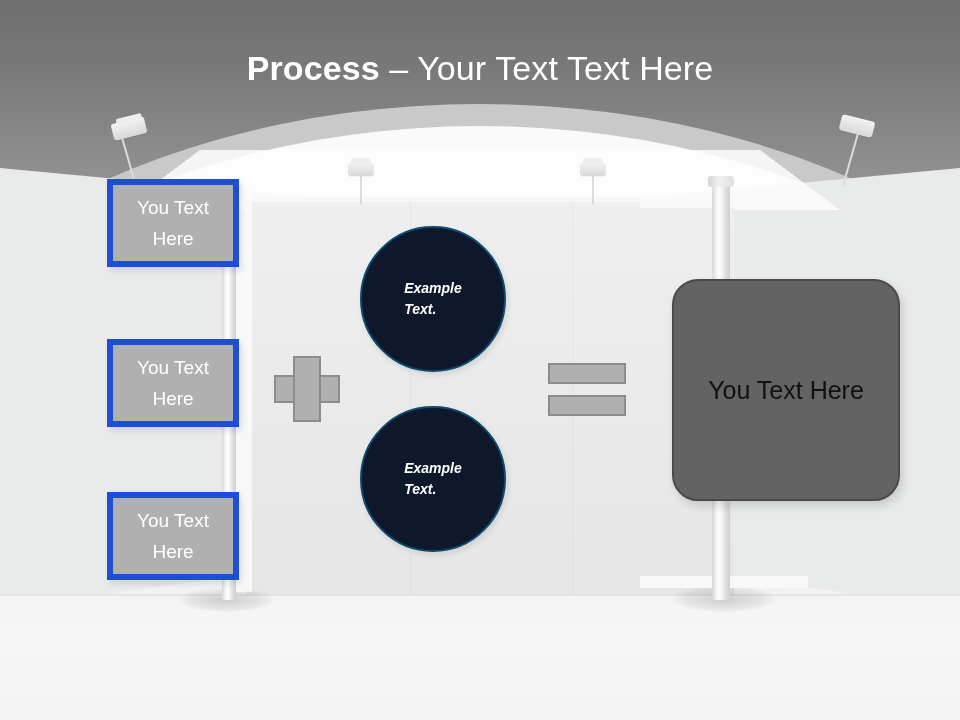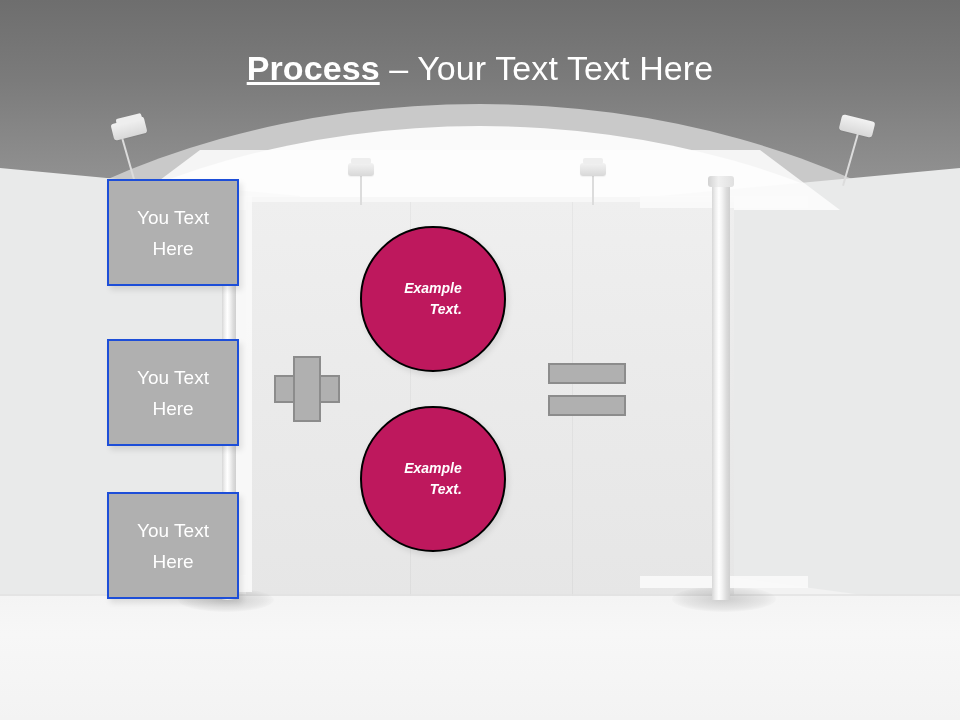--- a/index.html
+++ b/index.html
@@ -151,55 +151,55 @@
     position: absolute;
     left: 0; top: 46px;
     width: 960px;
     text-align: center;
     color: #ffffff;
     font-size: 34px;
     line-height: 44px;
     letter-spacing: .1px;
     white-space: nowrap;
   }
-  .slide-title .t-strong { font-weight: 700; text-decoration: underline; }
+  .slide-title .t-strong { font-weight: 700; }
   .slide-title .t-light  { font-weight: 400; }
 
   
   .left-box {
     position: absolute;
     width: 132px;
-    height: 107px;
+    height: 88px;
     background: #b0b0b0;
-    border: 2px solid #1d4ed8;
+    border: 6px solid #1d4ed8;
     box-sizing: border-box;
     display: flex;
     align-items: center;
     justify-content: center;
     text-align: center;
     color: #ffffff;
     font-size: 19px;
     line-height: 31px;
     box-shadow: 3px 4px 6px rgba(0,0,0,.10);
   }
   .left-box span { display: block; }
 
   
   .circle {
     position: absolute;
     width: 146px;
     height: 146px;
     border-radius: 50%;
-    background: #be185d;
-    border: 2px solid #000000;
+    background: #0f172a;
+    border: 2px solid #0c4a6e;
     box-sizing: border-box;
     display: flex;
     align-items: center;
     justify-content: center;
-    text-align: right;
+    text-align: left;
     color: #ffffff;
     font-size: 14px;
     font-weight: 700;
     font-style: italic;
     line-height: 21px;
     box-shadow: 2px 3px 6px rgba(0,0,0,.10);
   }
 
   
   .plus-wrap { position: absolute; }
@@ -340,14 +340,17 @@
       <span>Example</span><br>
       <span>Text.</span>
     </div>
   </div>
 
   <div class="eq-wrap" style="left:548px; top:363px; width:78px; height:53px;">
     <div class="eq-bar top"></div>
     <div class="eq-bar bottom"></div>
   </div>
 
+  <div class="result-box">
+    <span>You Text Here</span>
+  </div>
 
 </div>
 
 </body></html>

